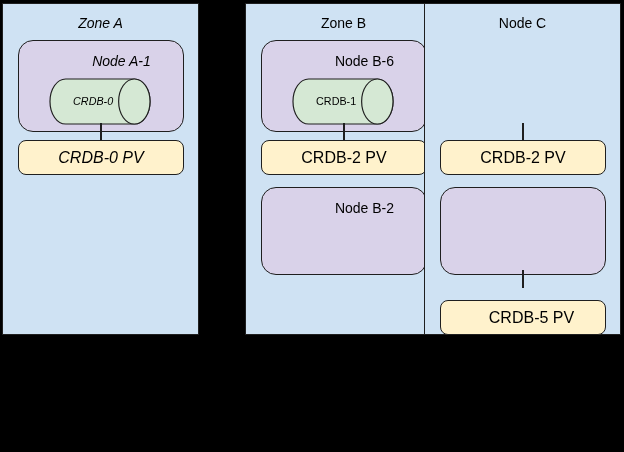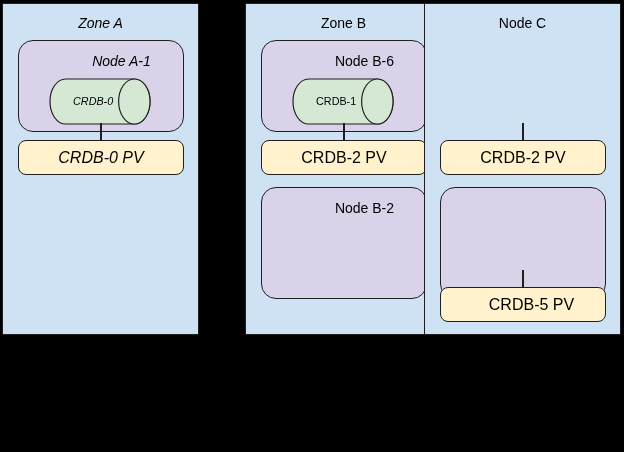--- a/index.html
+++ b/index.html
@@ -35,21 +35,21 @@
     text-align: center; font-size: 14px; line-height: 17px;
   }
 
   .node {
     position: absolute; left: 15px; width: 166px;
     background: var(--node-fill);
     border: 1px solid var(--border);
     border-radius: 15px;
   }
   .node.n1 { top: 36px; height: 92px; }
-  .node.n2 { top: 183px; height: 112px; }
+  .node.n2 { top: 183px; height: 88px; }
 
   .node-title {
     position: absolute; top: 12px; left: 0; right: 0;
     text-align: center; font-size: 14px; line-height: 17px; padding-left: 41px;
   }
 
   .cylinder {
     position: absolute; left: 30px; top: 37px;
     width: 102px; height: 47px;
   }
@@ -69,21 +69,21 @@
 
   .pv {
     position: absolute; left: 15px; width: 166px; height: 35px;
     background: var(--pv-fill);
     border: 1px solid var(--border);
     border-radius: 8px;
     display: flex; align-items: center; justify-content: center;
     font-size: 16px;
   }
   .pv.pv1 { top: 136px; }
-  .pv.pv2 { top: 283px; padding-left: 17px; }
+  .pv.pv2 { top: 296px; padding-left: 17px; }
 </style>
 </head>
 <body>
 
 <div class="canvas">
 
   <section class="zone za">
     <div class="zone-title">Zone A</div>
     <div class="node n1">
       <div class="node-title">Node A-1</div>

